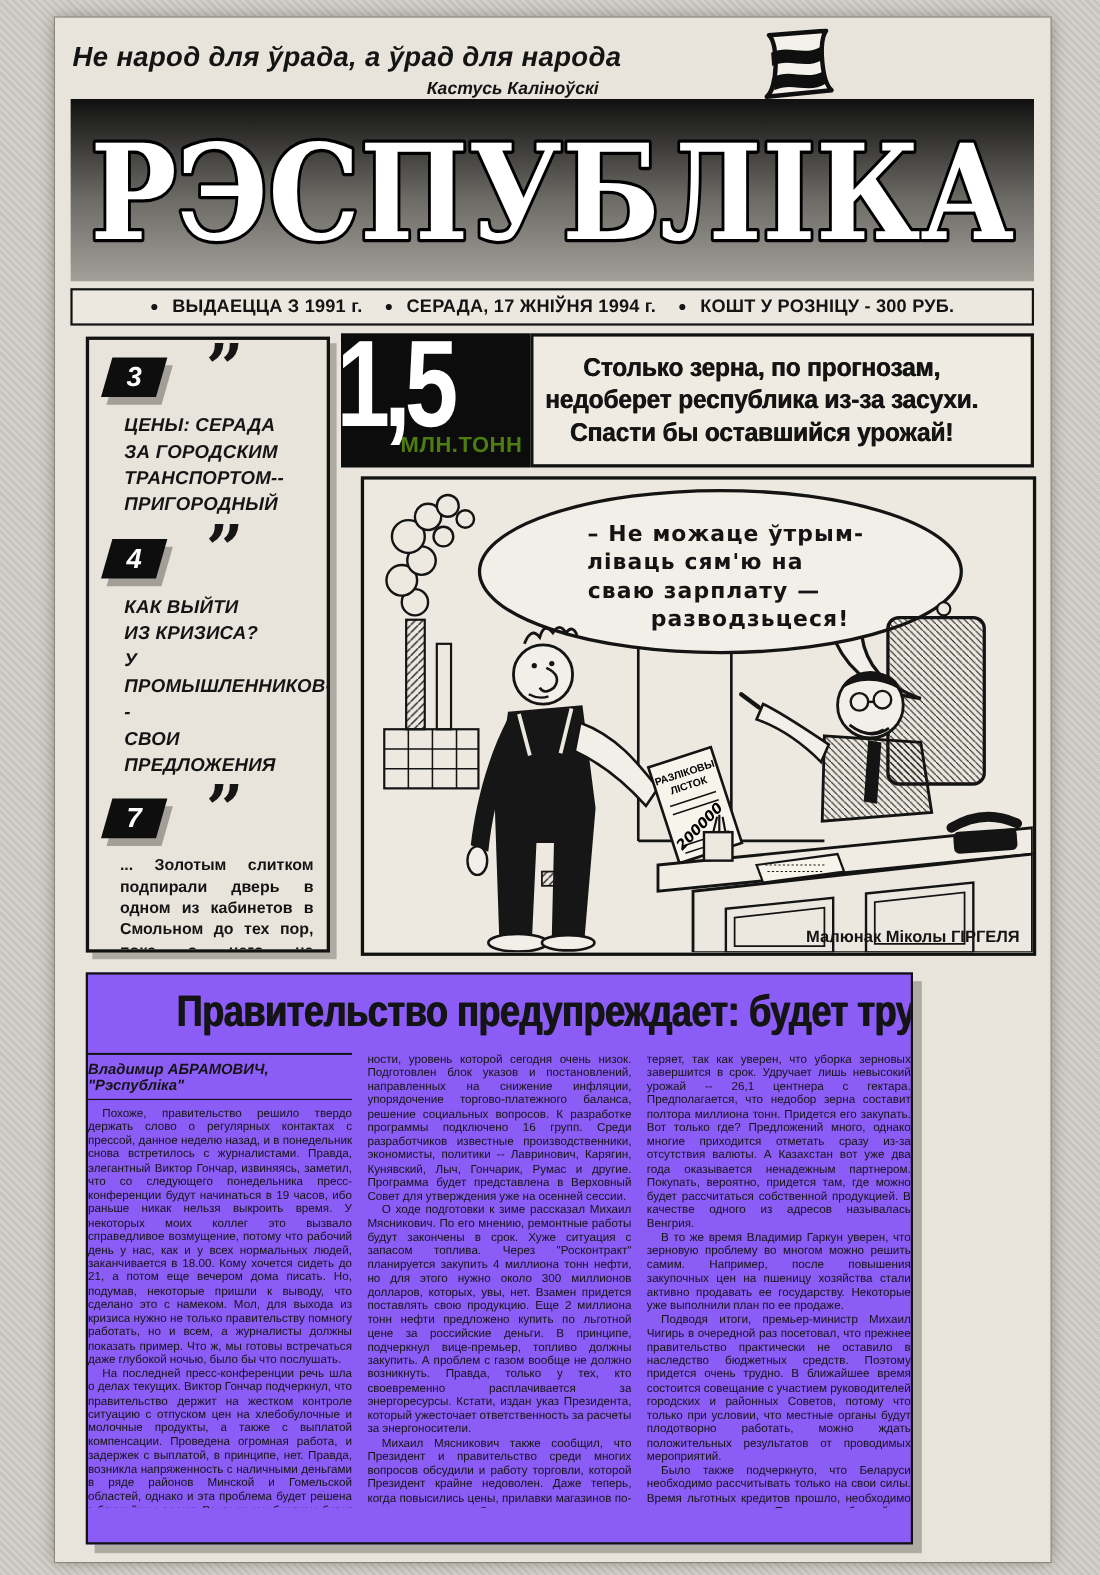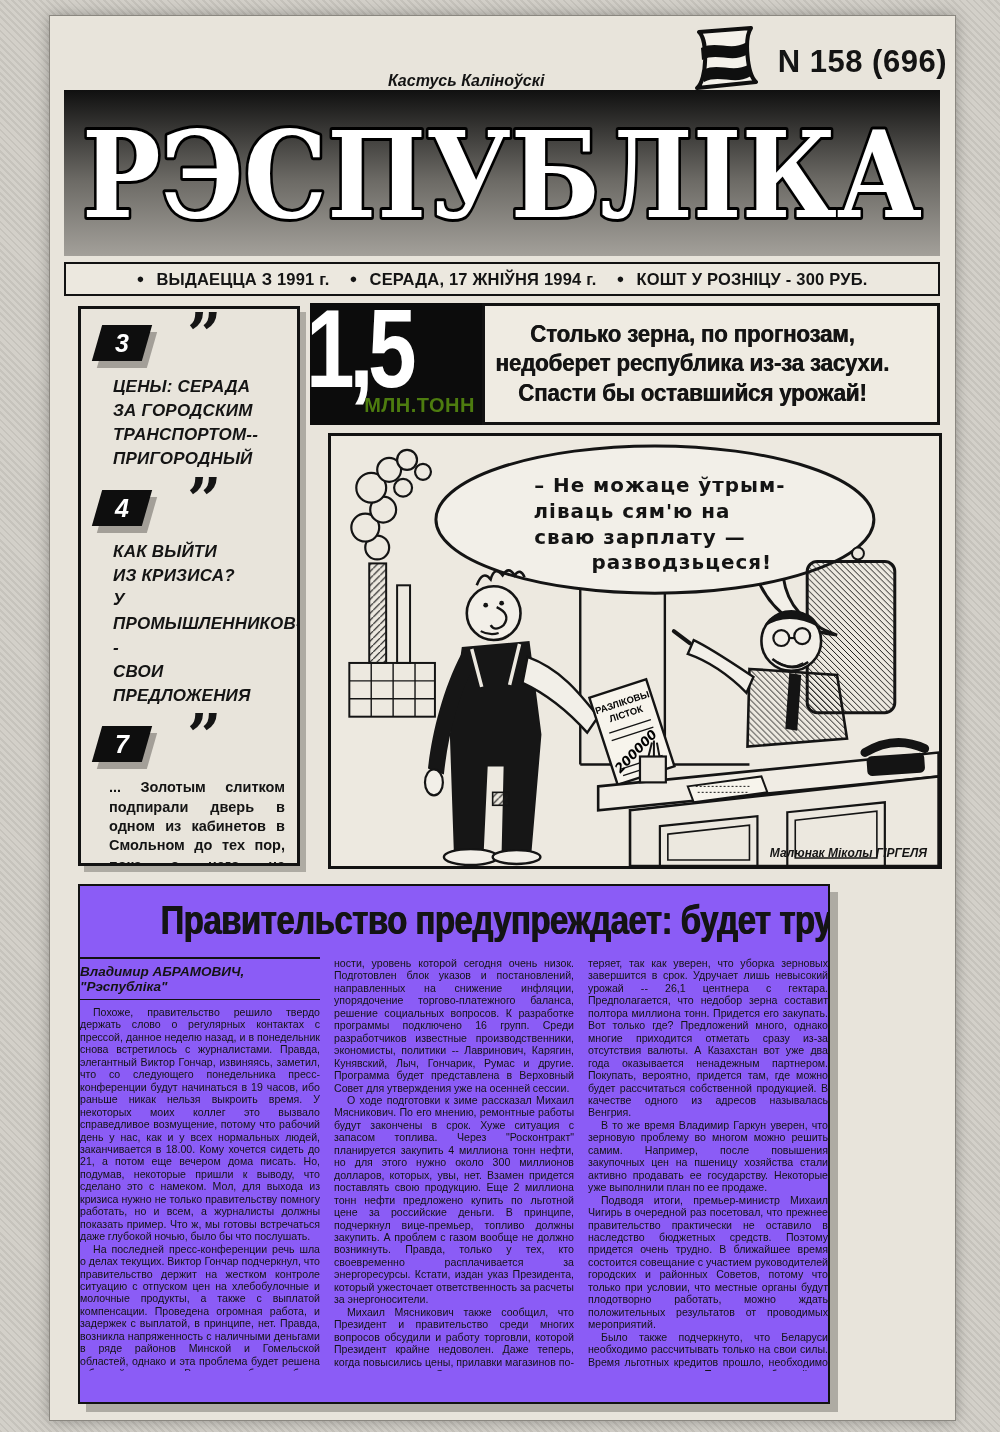--- a/index.html
+++ b/index.html
@@ -73,21 +73,21 @@
     font-size:23.5px;font-weight:bold;line-height:1.25;text-align:center;white-space:pre-line;
     transform:scaleX(.95);letter-spacing:-.2px;text-shadow:.6px 0 0 currentColor;
   }
   
   .cartoon{
     position:absolute;left:278px;top:417px;width:614px;height:436px;box-sizing:border-box;
     border:3px solid #121212;background:#edE9e0;background:#ede9e0;overflow:hidden;
   }
   .cartoon svg{display:block;width:100%;height:100%;}
   .cartoon-credit{
-    position:absolute;right:12px;bottom:6px;font-size:12px;font-weight:bold;font-style:italic;
+    position:absolute;right:12px;bottom:6px;font-size:15px;font-weight:bold;
   }
   
   .article{
     position:absolute;left:28px;top:868px;width:752px;height:520px;box-sizing:border-box;
     border:2px solid #121212;background:#8b5cf6;box-shadow:8px 8px 0 #aeaba3;
     padding:10px 0;overflow:hidden;
   }
   .art-headline{text-align:center;white-space:nowrap;margin-top:2px;}
   .art-headline .inner{
     display:inline-block;font-size:40px;font-weight:bold;letter-spacing:-.5px;
@@ -104,29 +104,29 @@
     margin:0;font-size:10.6px;line-height:12.45px;text-align:justify;text-indent:13px;
     letter-spacing:0;word-spacing:-.2px;
   }
   .col p.no-indent{text-indent:0;}
 </style>
 </head>
 <body>
 
 <div class="paper">
 
+  <div class="motto">Не народ для ўрада, а ўрад для народа</div>
   <div class="motto-author">Кастусь  Каліноўскі</div>
   <div class="flag">
     <svg width="80" height="68" viewBox="0 0 80 68">
       <path d="M10,62 C20,54 21,14 12,6 L64,2 C57,12 60,48 69,56 Z" fill="#f4f1ea" stroke="#0f0f0f" stroke-width="4" stroke-linejoin="round"></path>
       <path d="M14,22 C30,14 44,26 60,16 L61,28 C45,38 31,26 15,34 Z" fill="#0f0f0f"></path>
       <path d="M16,44 C32,36 46,48 63,38 L64,50 C48,60 33,48 17,56 Z" fill="#0f0f0f"></path>
     </svg>
   </div>
-  <div class="issue-no">N 158 (696)</div>
 
   <div class="masthead">
     <svg width="876" height="166" viewBox="0 0 876 166">
       <defs>
         <linearGradient id="mh" x1="0" y1="0" x2="0" y2="1">
           <stop offset="0" stop-color="#101010"></stop>
           <stop offset="0.55" stop-color="#6d6b66"></stop>
           <stop offset="1" stop-color="#a3a09a"></stop>
         </linearGradient>
       </defs>

